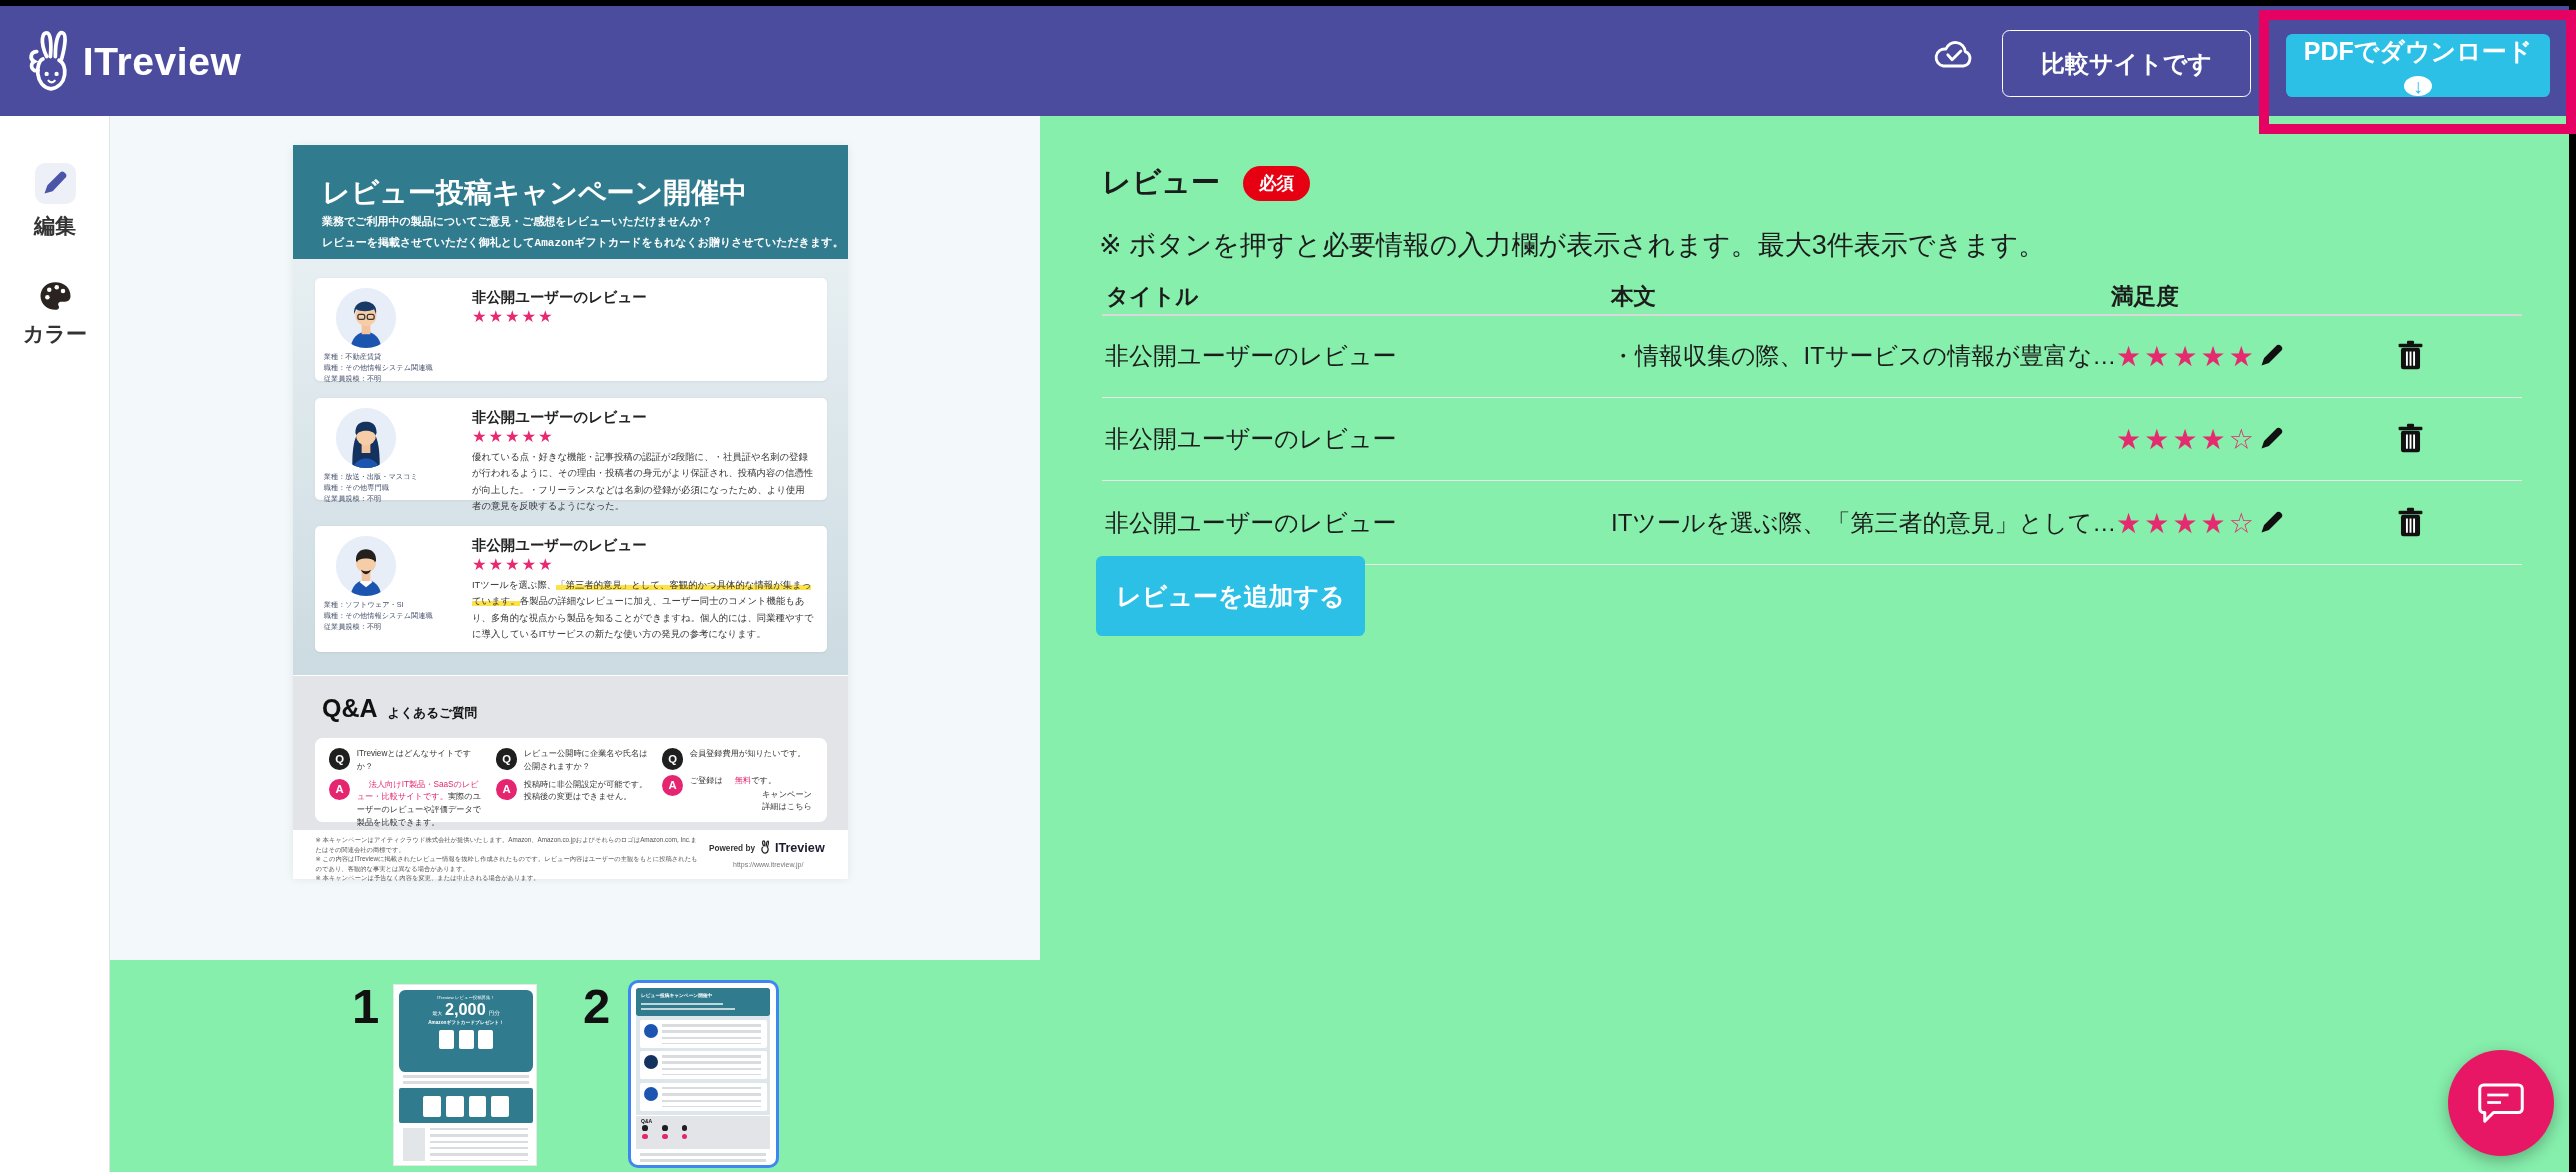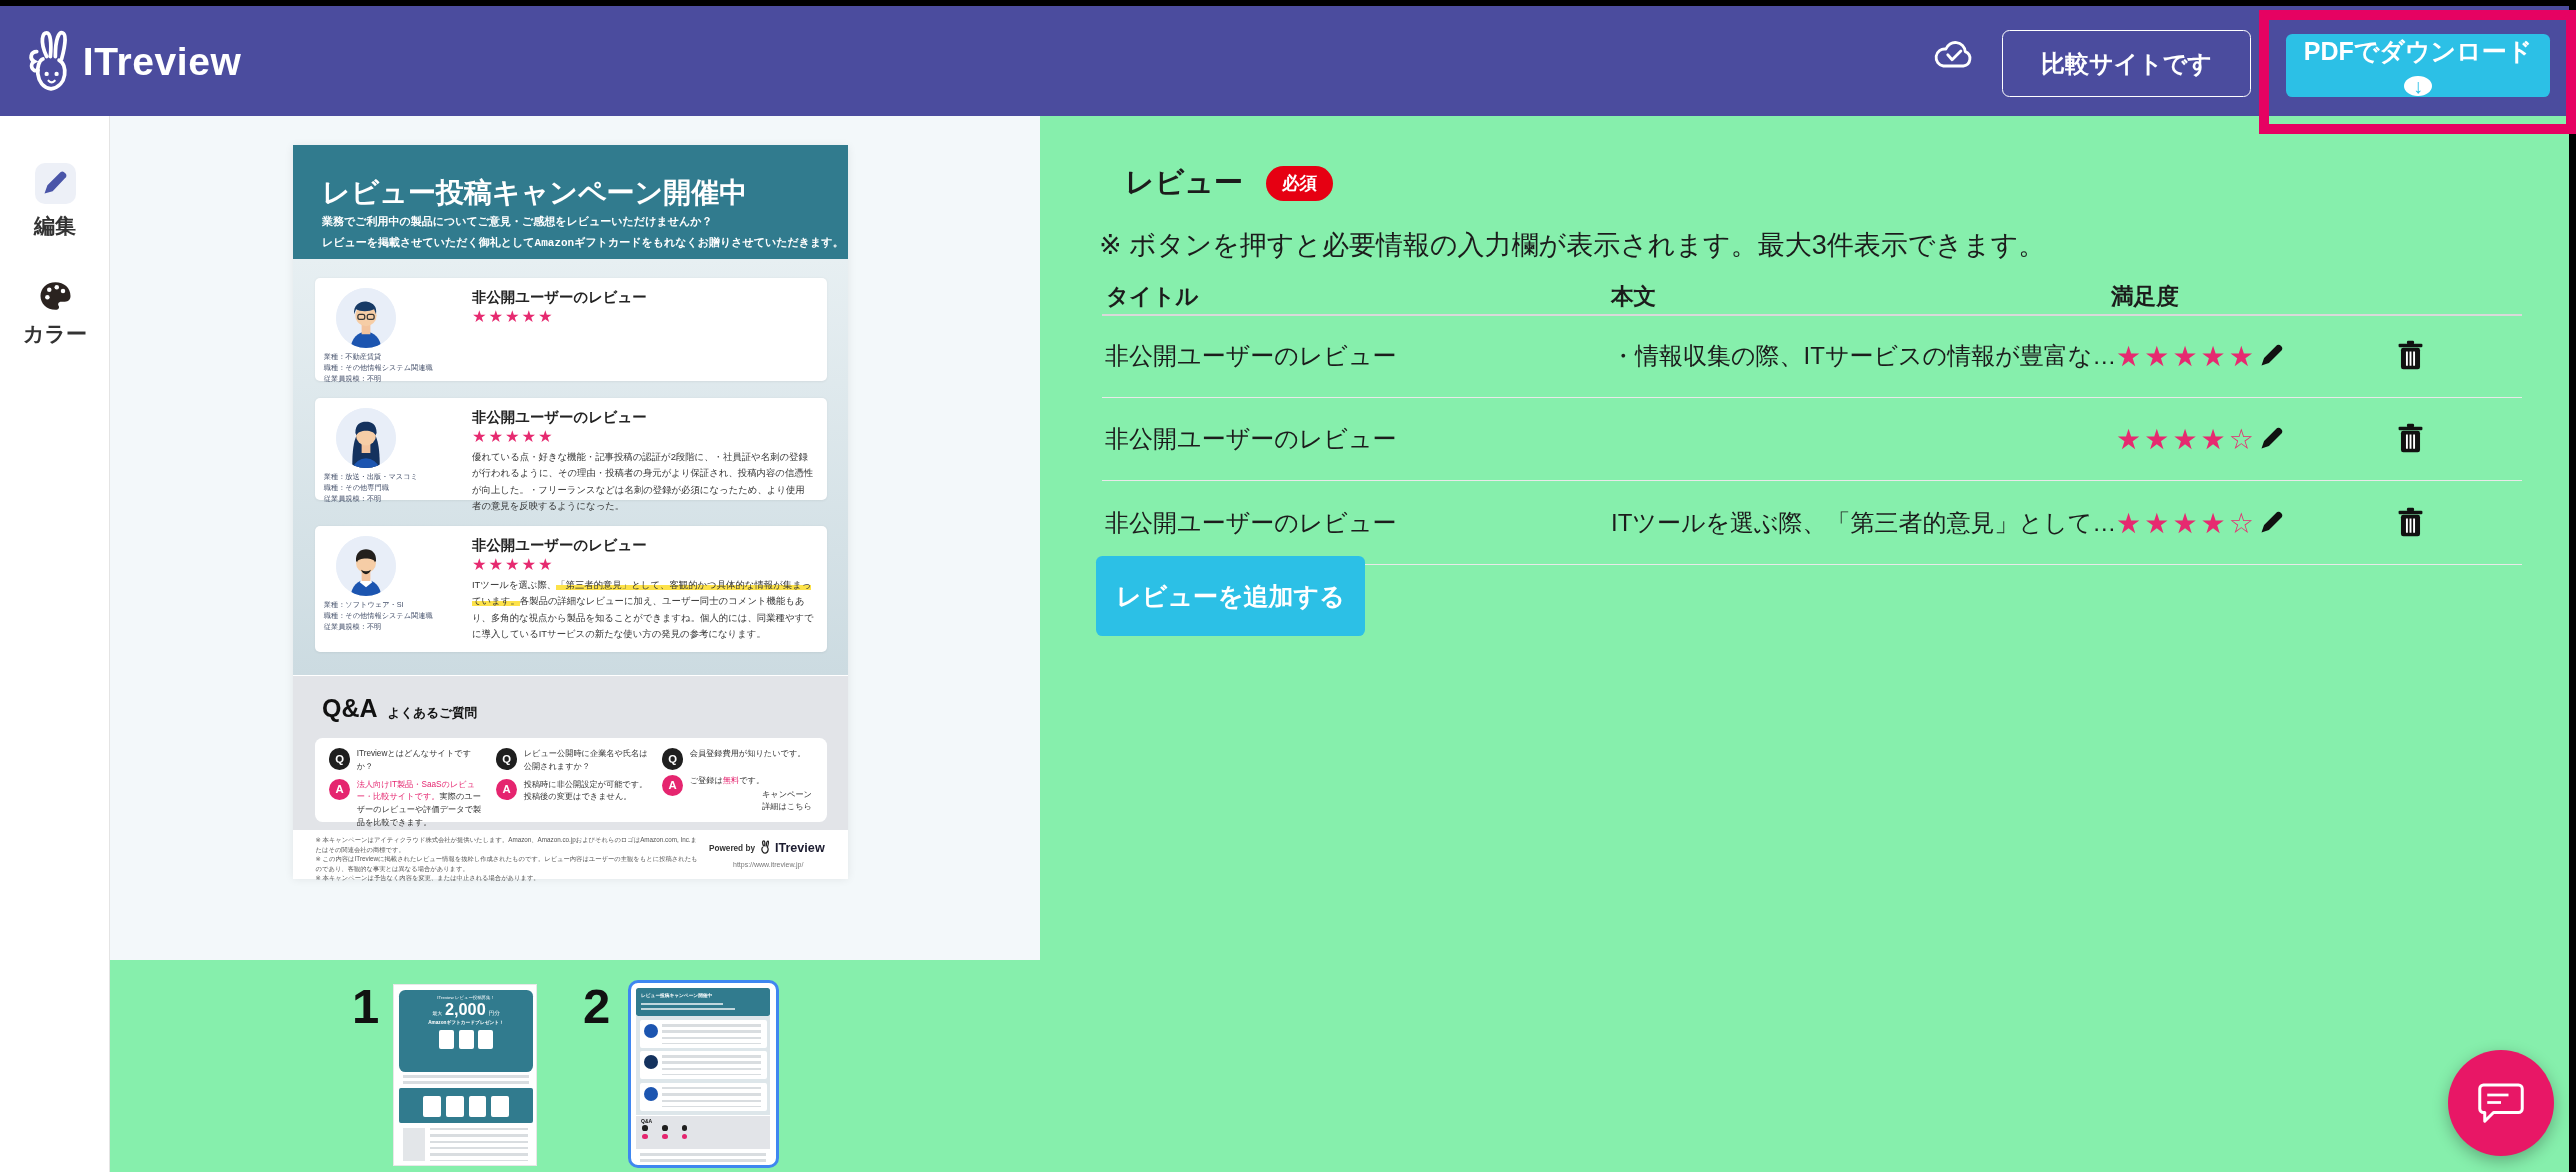--- a/index.html
+++ b/index.html
@@ -35,21 +35,21 @@
   .rstars{font-size:16.3px;color:#e62a70;letter-spacing:1.9px;}
   .rbody{font-size:9.4px;line-height:1.75;color:#333;}
   .hl{background:linear-gradient(transparent 55%,#fde24a 55%);}
   .flyer-qa{left:0;top:531px;width:555px;height:155px;background:#e2e4e8;}
   .qa-card{left:22px;top:62px;width:512px;height:84px;background:#fff;border-radius:7.5px;}
   .qa-circle{width:21.4px;height:21.4px;border-radius:50%;color:#fff;font-size:11.3px;font-weight:bold;
              display:flex;align-items:center;justify-content:center;}
   .qa-q{background:#1f1f1f;}
   .qa-a{background:#e5256f;}
   .qa-text{font-size:8.2px;line-height:1.55;color:#333;width:129px;}
-  .qa-pink{color:#e5256f;}
+  .qa-pink{color:#e5256f;margin-left:12px;}
   .flyer-footer{left:0;top:685px;width:555px;height:48px;background:#fff;}
   .disc{font-size:6.3px;line-height:1.5;color:#555;}
   
   .page-num{font-size:49px;font-weight:bold;color:#111;}
   .thumb{background:#fff;border:0.6px solid #e8e8e8;box-sizing:border-box;}
   .thumb2{border:3.1px solid #3f87f0;border-radius:10px;background:#fff;box-sizing:border-box;}
   .mini-teal{background:#317b8e;}
   .mini-box{background:#fff;border-radius:1.9px;}
   .mini-lines{background:repeating-linear-gradient(#d9dde0 0 2.5px,transparent 2.5px 6.3px);}
   
@@ -342,21 +342,21 @@
         </div>
         <div style="display:flex;gap:14px;padding:2.5px 0 0 6.3px;">
           <span style="width:5.7px;height:5.7px;border-radius:50%;background:#e5256f;display:inline-block;"></span>
           <span style="width:5.7px;height:5.7px;border-radius:50%;background:#e5256f;display:inline-block;"></span>
           <span style="width:5.7px;height:5.7px;border-radius:50%;background:#e5256f;display:inline-block;"></span>
         </div>
       </div>
       <div class="abs mini-lines" style="left:8.8px;top:170px;width:126px;height:11.3px;"></div>
     </div>
 
-    <div class="abs" style="left:1102px;top:157px;display:flex;align-items:center;gap:22.6px;margin-left:23px;">
+    <div class="abs" style="left:1102px;top:157px;display:flex;align-items:center;gap:22.6px;">
       <span class="h-review">レビュー</span>
       <span class="badge">必須</span>
     </div>
     <div class="abs note" style="left:1099px;top:221px;">※ ボタンを押すと必要情報の入力欄が表示されます。最大3件表示できます。</div>
 
     <div class="abs thead" style="left:1106px;top:275px;">タイトル</div>
     <div class="abs thead" style="left:1611px;top:275px;">本文</div>
     <div class="abs thead" style="left:2111px;top:275px;">満足度</div>
     <div class="abs" style="left:1102px;top:308px;width:1420px;height:1.3px;background:#d9d9d9;"></div>
 

